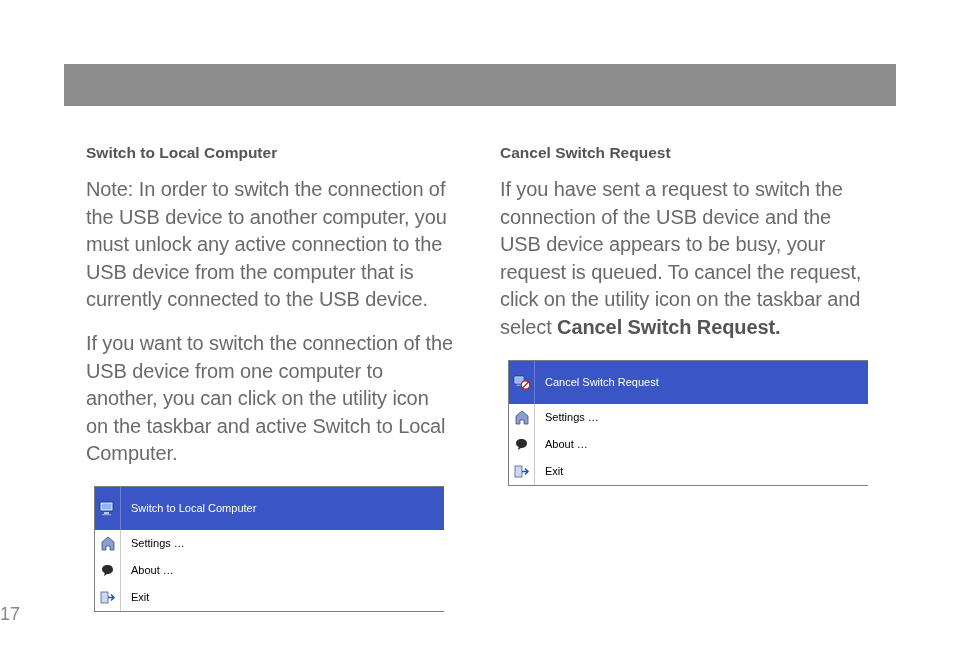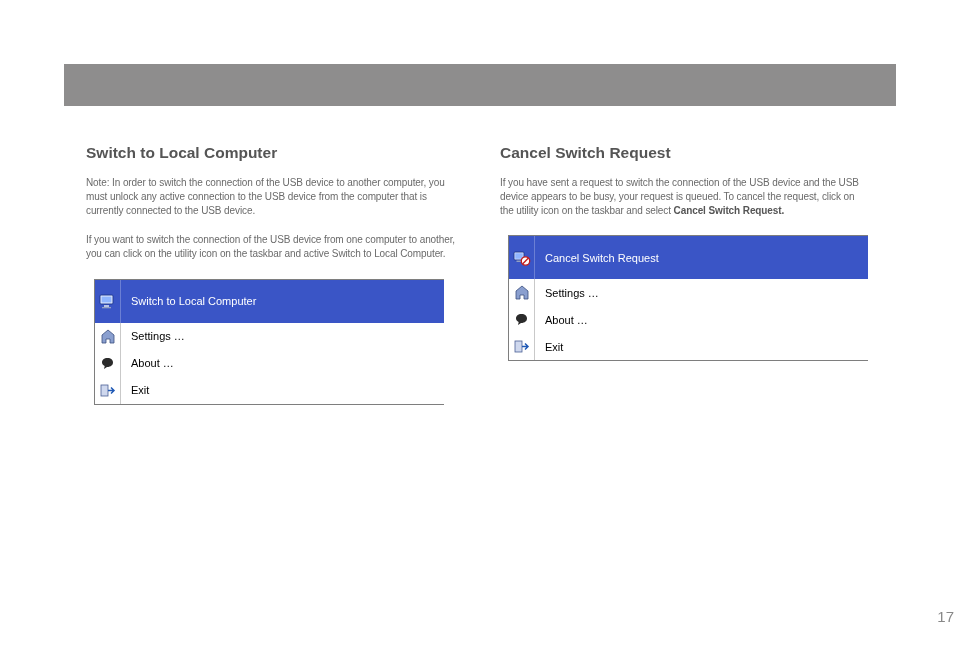--- a/index.html
+++ b/index.html
@@ -30,21 +30,21 @@
   .col {
     width: 370px;
   }
   .h {
     font-weight: bold;
     font-size: 15.5px;
     color: #555;
     margin-bottom: 14px;
   }
   .p {
-    font-size: 10px;
+    font-size: 20px;
     line-height: 1.38;
     color: #6a6a6a;
     margin-bottom: 16px;
     letter-spacing: -0.1px;
   }
   .p b { color: #555; font-weight: bold; }
   .menu-fig {
     margin-top: 18px;
     margin-left: 8px;
     border: 1px solid #7e7e7e;
@@ -89,22 +89,22 @@
     justify-content: center;
     font-size: 13px;
     line-height: 1;
   }
   .ico svg { display: block; }
   .page-num {
     position: absolute;
     left: 0;
     width: 954px;
     bottom: 40px;
-    text-align: right;
-    font-size: 15px;
+    text-align: left;
+    font-size: 18px;
     color: #888;
   }
 </style>
 </head>
 <body>
 
 <div class="top-bar"></div>
 
 <div class="content">
 

